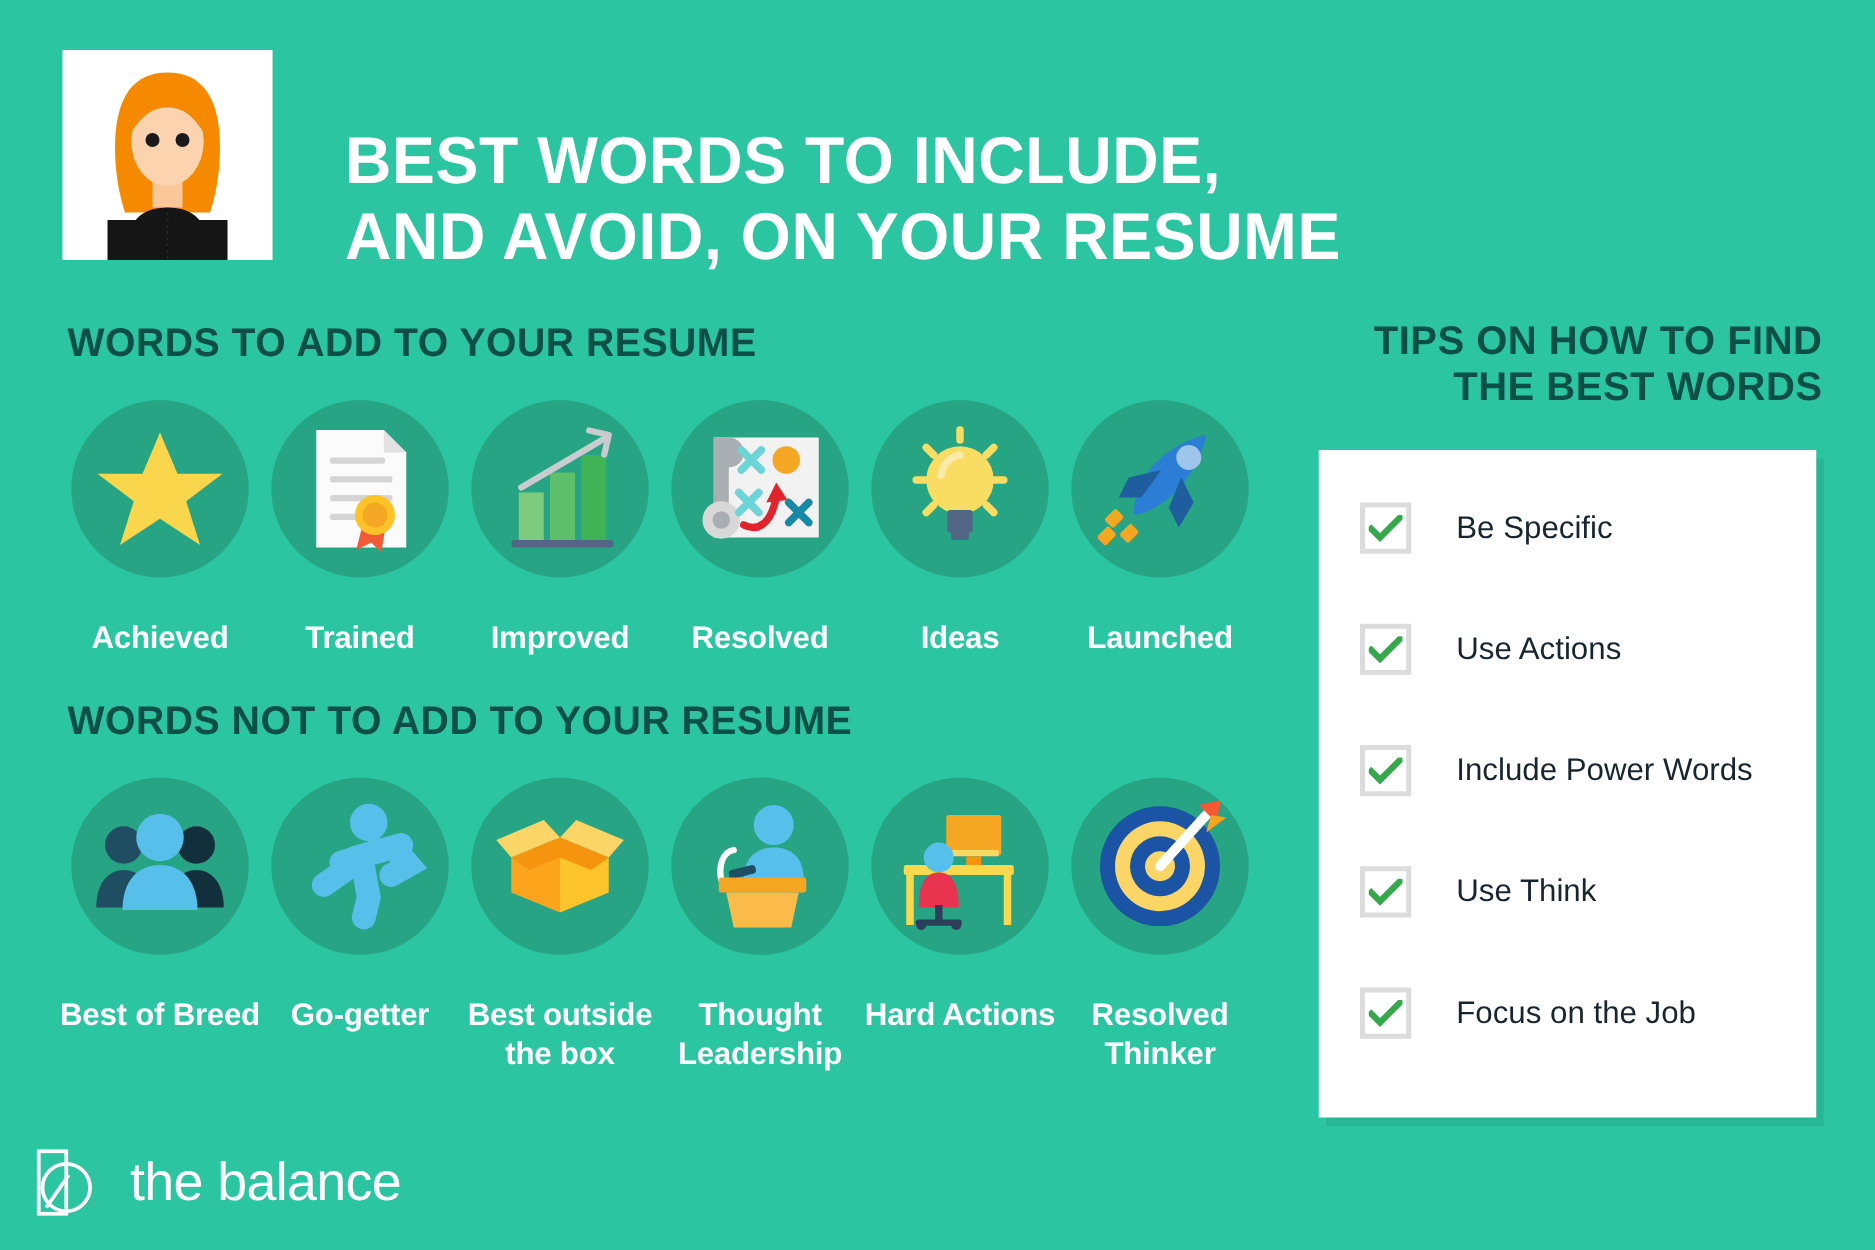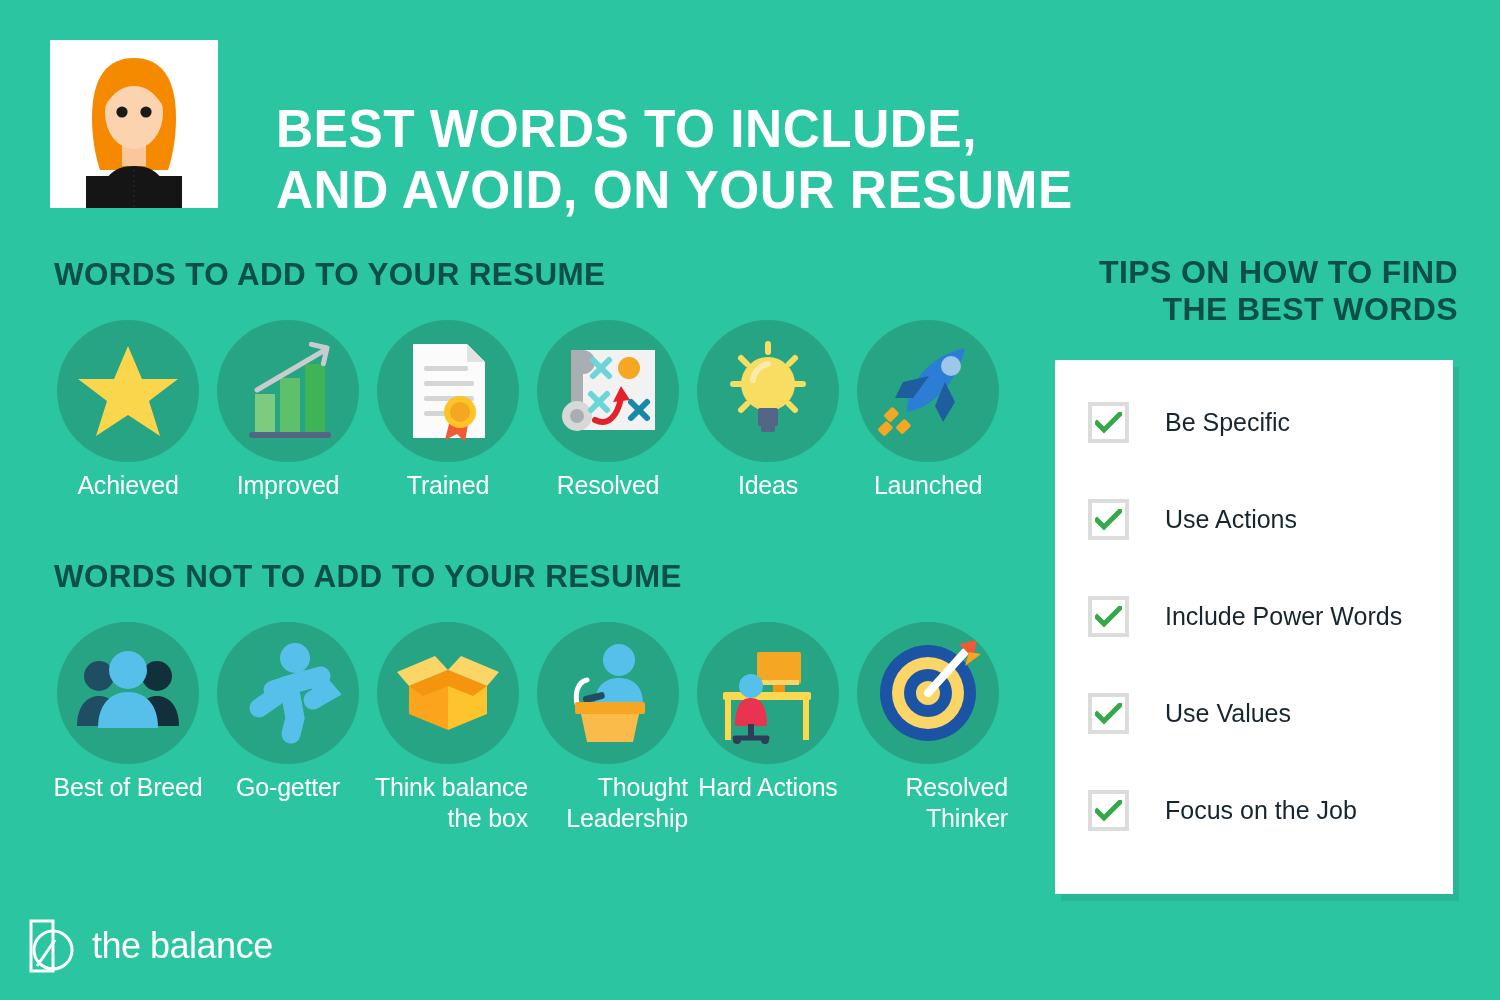--- a/index.html
+++ b/index.html
@@ -61,26 +61,26 @@
     display:flex; flex-direction:column; align-items:center;
   }
   .circle {
     width:142px; height:142px; border-radius:50%;
     background:#27A483;
     position:relative;
     display:flex; align-items:center; justify-content:center;
     overflow:hidden;
   }
   .word-label {
-    margin-top:8px;
+    margin-top:33px;
     color:#ffffff;
-    font-weight:normal;
+    font-weight:bold;
     font-size:25px;
     line-height:31px;
-    text-align:right;
+    text-align:center;
     letter-spacing:-0.2px;
   }
 
   
   #tips-card {
     position:absolute; left:1055px; top:360px;
     width:398px; height:534px;
     background:#ffffff;
     box-shadow:6px 7px 0 rgba(0,0,0,0.07);
   }
@@ -98,22 +98,22 @@
   .tip-label {
     margin-left:36px;
     color:#17252E;
     font-size:25px;
     white-space:nowrap;
   }
 
   
   #footer-logo { position:absolute; left:28px; top:918px; display:flex; align-items:center; }
   #logo-text {
-    margin-left:14px; color:#ffffff;
-    font-size:36px; letter-spacing:-0.5px; line-height:44px;
+    margin-left:26px; color:#ffffff;
+    font-size:43px; letter-spacing:-0.5px; line-height:44px;
   }
 </style>
 </head>
 <body>
 
 <div id="header">
 
   <div id="avatar-frame">
     <svg width="168" height="168" viewBox="0 0 168 168">
       <rect x="0" y="0" width="168" height="168" fill="#ffffff"></rect>
@@ -147,53 +147,53 @@
 
 <div class="icon-row" id="row-good">
 
   <div class="word-cell">
     <div class="circle">
       <svg width="110" height="110" viewBox="0 0 110 110">
         <polygon points="55,10 69,43 105,43 76,65 87,100 55,79 23,100 34,65 5,43 41,43" fill="#F9D64B"></polygon>
       </svg>
     </div>
     <div class="word-label">Achieved</div>
-  </div>
-
-  <div class="word-cell">
-    <div class="circle">
-      <svg width="110" height="110" viewBox="0 0 110 110">
-        <rect x="22" y="58" width="20" height="38" fill="#7DCB7E"></rect>
-        <rect x="47" y="42" width="20" height="54" fill="#5FC06B"></rect>
-        <rect x="72" y="28" width="20" height="68" fill="#3FB457"></rect>
-        <rect x="16" y="96" width="82" height="6" rx="3" fill="#546685"></rect>
-        <line x1="24" y1="54" x2="92" y2="14" stroke="#C8CCCF" stroke-width="5" stroke-linecap="round"></line>
-        <polyline points="78,12 94,12 94,28" fill="none" stroke="#C8CCCF" stroke-width="5" stroke-linecap="round" stroke-linejoin="round" transform="rotate(13 94 12)"></polyline>
-      </svg>
-    </div>
-    <div class="word-label">Improved</div>
   </div>
 
   <div class="word-cell">
     <div class="circle">
       <svg width="110" height="110" viewBox="0 0 110 110">
         <path d="M20 8 H74 L92 26 V102 H20 Z" fill="#FBFBFB"></path>
         <path d="M74 8 L92 26 H74 Z" fill="#E2E2E2"></path>
         <g fill="#D5D5D5">
           <rect x="31" y="30" width="44" height="5" rx="2"></rect>
           <rect x="31" y="45" width="50" height="5" rx="2"></rect>
           <rect x="31" y="60" width="50" height="5" rx="2"></rect>
           <rect x="31" y="75" width="36" height="5" rx="2"></rect>
         </g>
         <path d="M58 80 L52 104 L64 98 L72 106 L76 82 Z" fill="#F05A34"></path>
         <circle cx="67" cy="76" r="16" fill="#FFC328"></circle>
         <circle cx="67" cy="76" r="10" fill="#F5A623"></circle>
       </svg>
     </div>
     <div class="word-label">Trained</div>
+  </div>
+
+  <div class="word-cell">
+    <div class="circle">
+      <svg width="110" height="110" viewBox="0 0 110 110">
+        <rect x="22" y="58" width="20" height="38" fill="#7DCB7E"></rect>
+        <rect x="47" y="42" width="20" height="54" fill="#5FC06B"></rect>
+        <rect x="72" y="28" width="20" height="68" fill="#3FB457"></rect>
+        <rect x="16" y="96" width="82" height="6" rx="3" fill="#546685"></rect>
+        <line x1="24" y1="54" x2="92" y2="14" stroke="#C8CCCF" stroke-width="5" stroke-linecap="round"></line>
+        <polyline points="78,12 94,12 94,28" fill="none" stroke="#C8CCCF" stroke-width="5" stroke-linecap="round" stroke-linejoin="round" transform="rotate(13 94 12)"></polyline>
+      </svg>
+    </div>
+    <div class="word-label">Improved</div>
   </div>
 
   <div class="word-cell">
     <div class="circle">
       <svg width="110" height="110" viewBox="0 0 110 110">
         <rect x="18" y="14" width="84" height="80" fill="#F2F2F2"></rect>
         <path d="M18 14 H30 A12 12 0 0 1 30 38 V82 A12 12 0 0 1 30 94 H18 Z" fill="#A9AEB2"></path>
         <circle cx="24" cy="80" r="15" fill="#D8D8D8"></circle>
         <circle cx="24" cy="80" r="7" fill="#A9AEB2"></circle>
         <g stroke="#6BD5D8" stroke-width="6" stroke-linecap="round">
@@ -295,21 +295,21 @@
     <div class="circle">
       <svg width="110" height="110" viewBox="0 0 110 110">
         <polygon points="16,48 55,32 55,92 16,76" fill="#FBA41C"></polygon>
         <polygon points="94,48 55,32 55,92 94,76" fill="#FDC52B"></polygon>
         <polygon points="55,32 16,48 4,34 42,18" fill="#FBD667"></polygon>
         <polygon points="55,32 94,48 106,34 68,18" fill="#FBD667"></polygon>
         <polygon points="55,32 16,48 30,58 55,48" fill="#F5940F"></polygon>
         <polygon points="55,32 94,48 80,58 55,48" fill="#F5940F"></polygon>
       </svg>
     </div>
-    <div class="word-label">Think balance the box</div>
+    <div class="word-label">Best outside the box</div>
   </div>
 
   <div class="word-cell">
     <div class="circle">
       <svg width="110" height="110" viewBox="0 0 110 110">
         <circle cx="66" cy="22" r="16" fill="#56C0EA"></circle>
         <path d="M42 66 C42 48 52 40 66 40 C80 40 90 48 90 66 Z" fill="#56C0EA"></path>
         <path d="M34 42 C24 44 22 56 24 66" fill="none" stroke="#FFFFFF" stroke-width="5" stroke-linecap="round"></path>
         <rect x="30" y="56" width="22" height="7" rx="3" fill="#1F4E62" transform="rotate(-14 41 60)"></rect>
         <rect x="22" y="64" width="70" height="12" rx="2" fill="#F5A623"></rect>
@@ -383,21 +383,21 @@
     </div>
     <div class="tip-label">Include Power Words</div>
   </div>
 
   <div class="tip-row" style="top:333px">
     <div class="tip-box">
       <svg width="27" height="22" viewBox="0 0 27 22">
         <polyline points="2,11 9,18 25,2" fill="none" stroke="#34A84A" stroke-width="5" stroke-linecap="square"></polyline>
       </svg>
     </div>
-    <div class="tip-label">Use Values</div>
+    <div class="tip-label">Use Think</div>
   </div>
 
   <div class="tip-row" style="top:430px">
     <div class="tip-box">
       <svg width="27" height="22" viewBox="0 0 27 22">
         <polyline points="2,11 9,18 25,2" fill="none" stroke="#34A84A" stroke-width="5" stroke-linecap="square"></polyline>
       </svg>
     </div>
     <div class="tip-label">Focus on the Job</div>
   </div>

